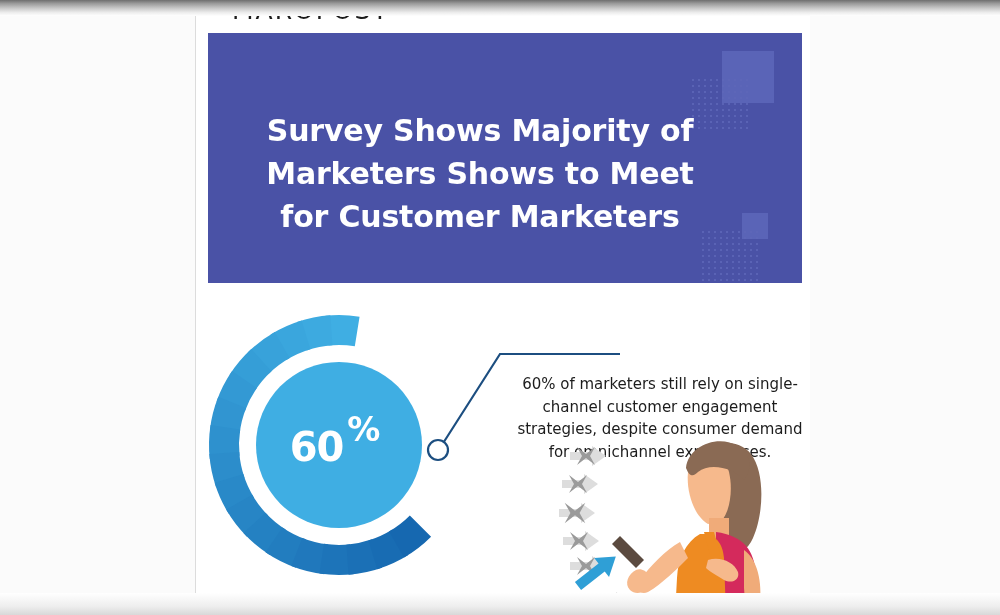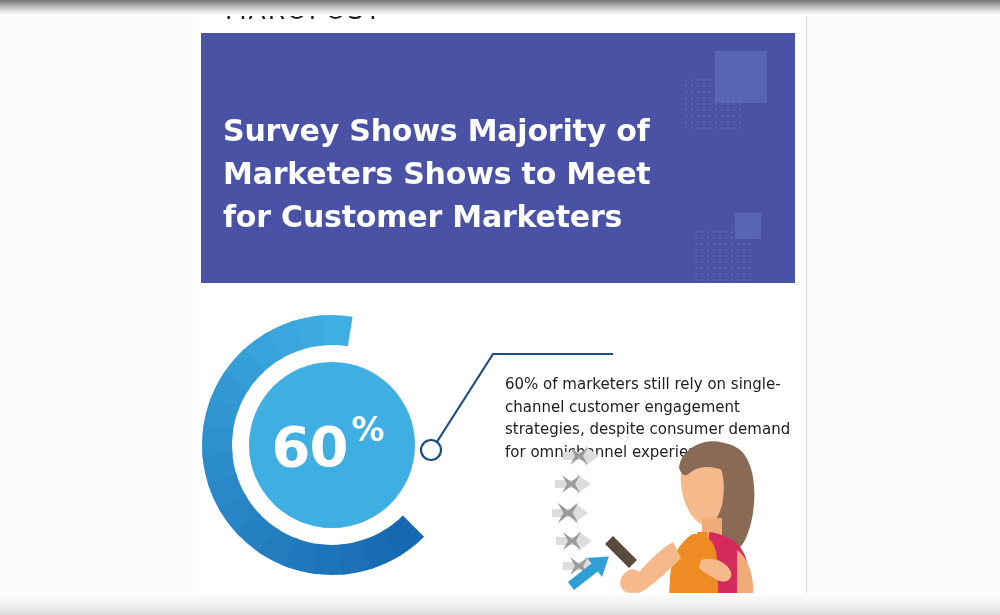--- a/index.html
+++ b/index.html
@@ -60,26 +60,27 @@
     height: 615px;
     background: #dcdcdc;
     z-index: 2;
   }
   .gutter-rule.l { left: 195px; }
   .gutter-rule.r { left: 806px; }
 
   
   .card {
     position: absolute;
-    left: 193px; top: 0;
+    left: 200px; top: 0;
     width: 610px;
     height: 615px;
     background: #ffffff;
     z-index: 3;
     overflow: hidden;
+    text-align: center;
   }
 
   
   .brand {
     position: absolute;
     left: 32px;
     top: -4px;
     font-family: "DejaVu Sans", sans-serif;
     font-weight: 400;
     font-size: 25px;
@@ -143,21 +144,21 @@
     width: 270px; height: 270px;
     display: flex;
     align-items: center;
     justify-content: center;
     pointer-events: none;
   }
   .donut-value {
     font-family: "DejaVu Sans", sans-serif;
     font-weight: bold;
     color: #ffffff;
-    font-size: 56px;
+    font-size: 40px;
     line-height: 1;
     letter-spacing: -1px;
     position: relative;
     left: -6px;
     top: 2px;
   }
   .donut-unit {
     font-family: "DejaVu Sans", sans-serif;
     font-weight: bold;
     color: #ffffff;

